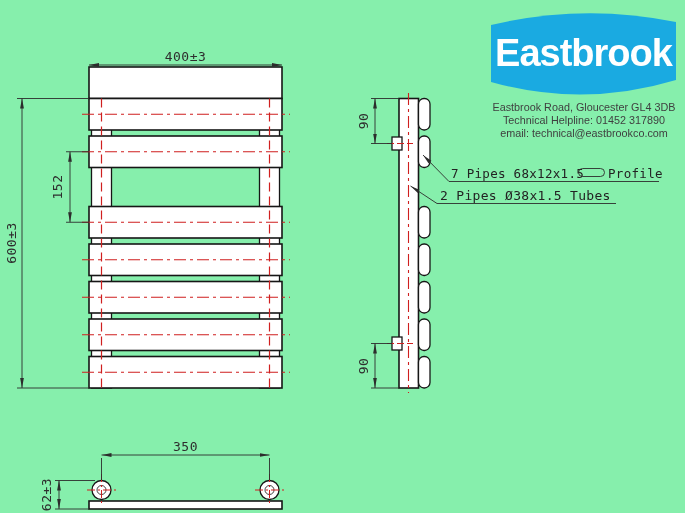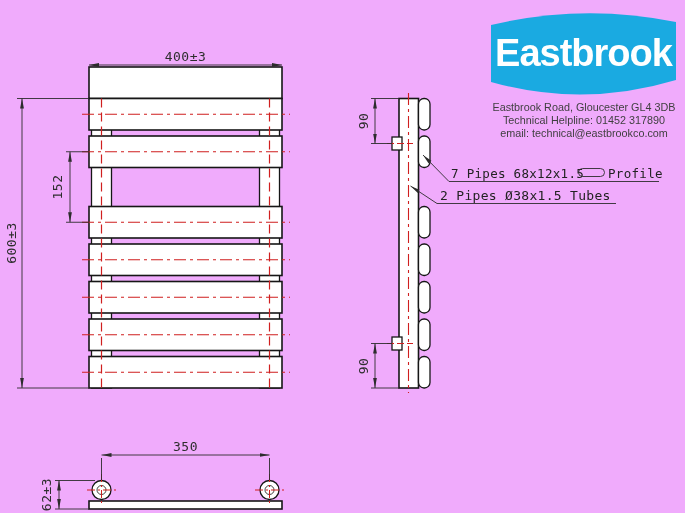--- a/index.html
+++ b/index.html
@@ -1,16 +1,16 @@
 <!DOCTYPE html>
 <html><head>
 <meta charset="utf-8">
 <style>
   html,body{margin:0;padding:0;background:#fff;}
-  #stage{position:relative;width:685px;height:513px;background:#f0abfc;overflow:hidden;
+  #stage{position:relative;width:685px;height:513px;background:#86efac;overflow:hidden;
          font-family:"Liberation Sans",sans-serif;}
   svg{position:absolute;left:0;top:0;}
   .ol   {stroke:#161616;stroke-width:1.6;fill:#ffffff;}
   .ol2  {stroke:#161616;stroke-width:1.3;fill:#ffffff;}
   .thin {stroke:#2c2c2c;stroke-width:0.9;fill:none;}
   .red  {stroke:#d01f1f;fill:none;}
   .dim  {font:13px "DejaVu Sans Mono",monospace;fill:#2e2e2e;letter-spacing:.5px;}
   .lbl  {font:12.5px "DejaVu Sans Mono",monospace;fill:#232323;letter-spacing:.3px;}
   .lbl2 {font:13px "DejaVu Sans Mono",monospace;fill:#232323;letter-spacing:.3px;}
   .brand{font:bold 38px "Liberation Sans",sans-serif;fill:#ffffff;letter-spacing:-1px;}

